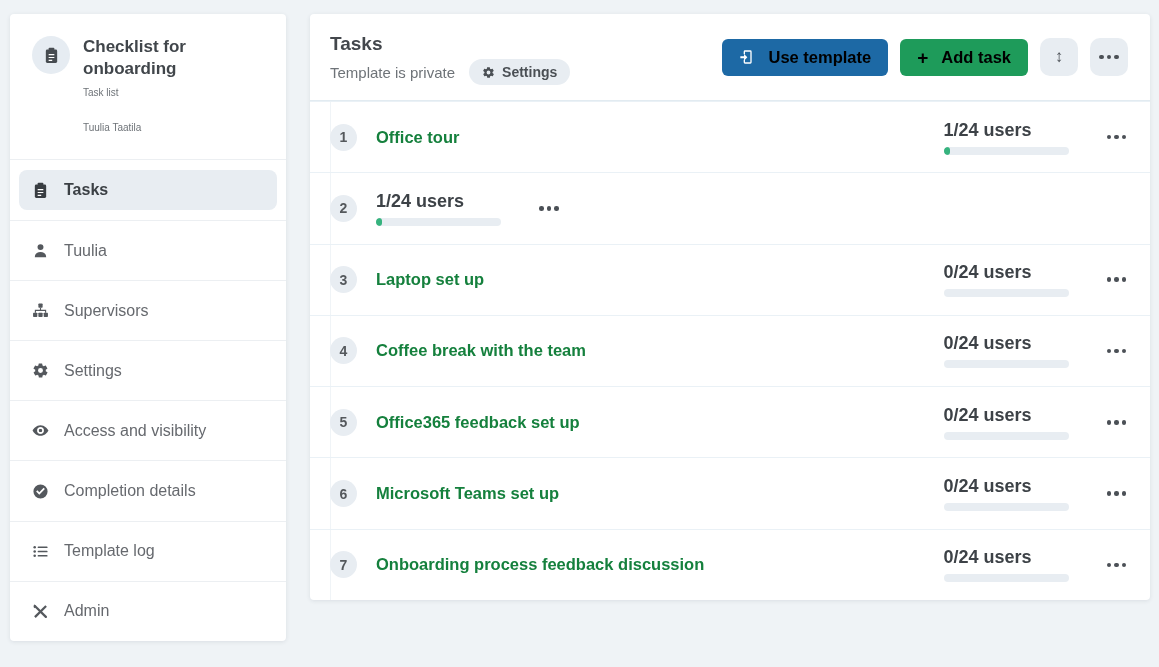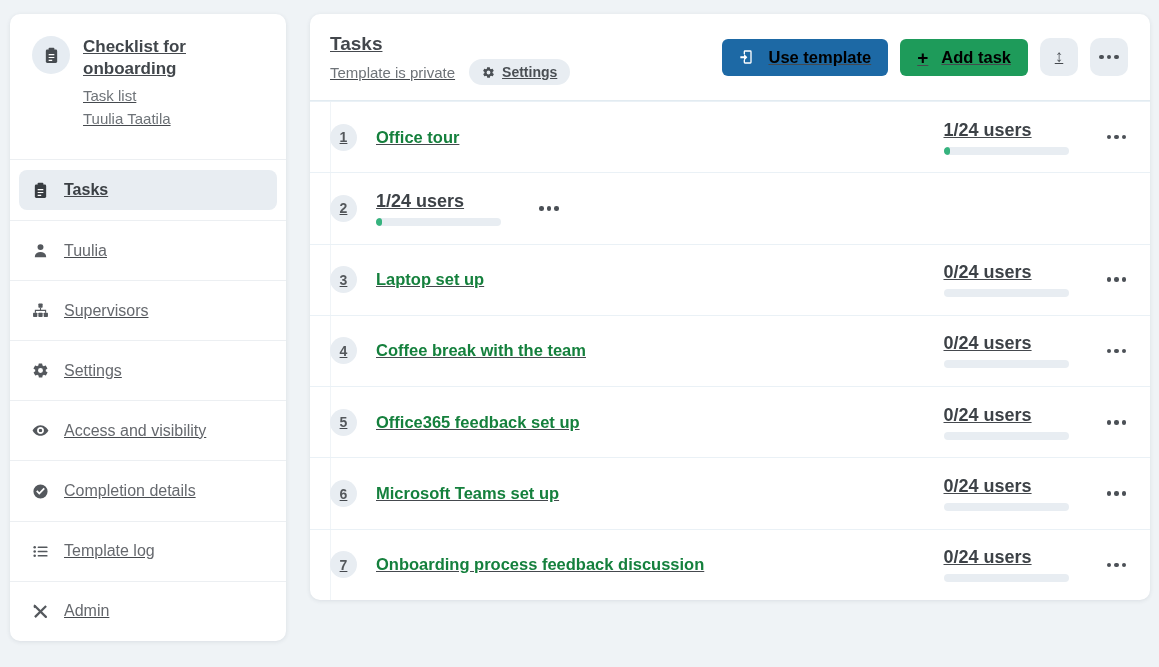--- a/index.html
+++ b/index.html
@@ -7,42 +7,41 @@
   body {
     position:relative;
     background:#eff3f6;
     font-family:"Liberation Sans","DejaVu Sans",sans-serif;
     overflow:hidden;
     color:#45494e;
   }
   .card {
     position:absolute;
     background:#ffffff;
-    border-radius:10px;
+    border-radius:4px;
     box-shadow:0 1px 4px rgba(40,50,70,.10);
-    text-decoration:underline;
   }
 
   
   .sidebar { left:10px; top:14px; width:276px; height:627px; }
   .side-header {
     display:flex; gap:13px;
     padding:22px 18px 16px 22px;
     min-height:146px;
     border-bottom:1px solid #eceff2;
   }
   .avatar-circle {
     flex:0 0 38px; width:38px; height:38px; border-radius:50%;
     background:#e6ecf2; color:#474c51;
     display:flex; align-items:center; justify-content:center;
   }
   .avatar-circle svg { width:17px; height:17px; }
   .head-title { font-size:17px; line-height:22px; font-weight:700; color:#41464b; max-width:150px; }
-  .head-sub { font-size:15px; color:#6e7378; margin-top:7px; }
-  .head-sub + .head-sub { margin-top:6px; }
+  .head-sub { font-size:10px; color:#6e7378; margin-top:7px; }
+  .head-sub + .head-sub { margin-top:24px; }
 
   .side-item { height:60.1px; display:flex; align-items:center; padding:0 9px; border-top:1px solid #eceff2; }
   .side-item:first-child { border-top:none; }
   .side-item-inner {
     flex:1; display:flex; align-items:center; gap:15px;
     height:40px; padding:0 13px; border-radius:8px;
     color:#66696e; font-size:16px; cursor:pointer;
   }
   .side-item-inner .side-icon { color:#54585d; display:flex; }
   .side-item-inner .side-icon svg { width:17px; height:17px; }

